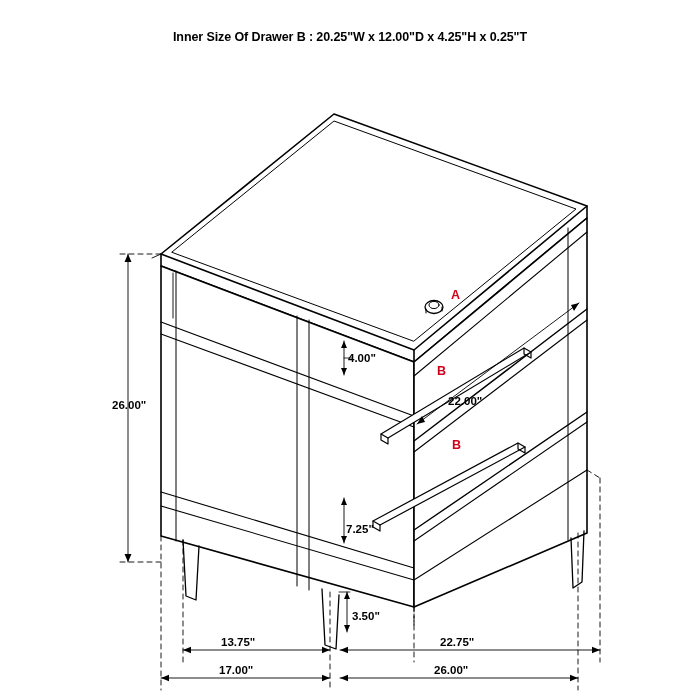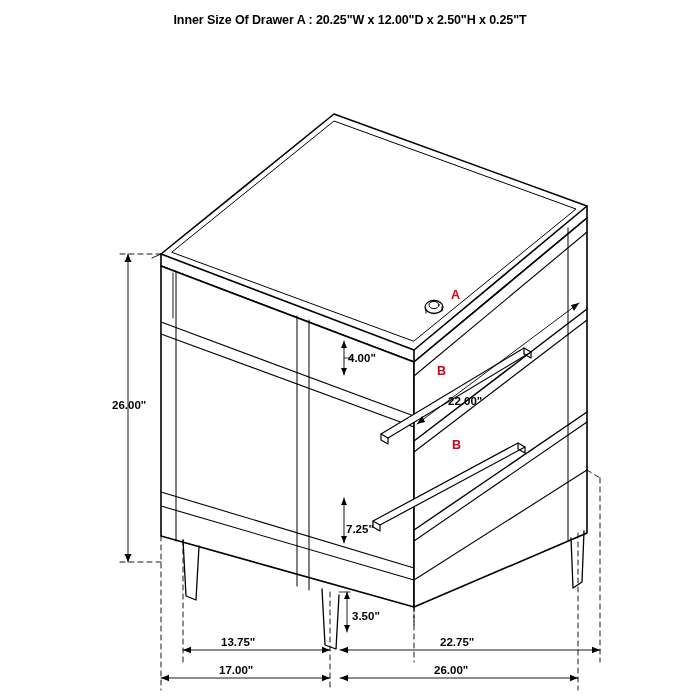--- a/index.html
+++ b/index.html
@@ -51,21 +51,21 @@
     font-weight: bold;
     font-size: 12.5px;
     color: #d0021b;
   }
 </style>
 </head>
 <body>
 
 <div id="stage">
 
-  <div class="hdr" id="hdr1">Inner Size Of Drawer A : 20.25"W x 12.00"D x 2.50"H x 0.25"T</div>
+  <div class="hdr" id="hdr2">Inner Size Of Drawer B : 20.25"W x 12.00"D x 4.25"H x 0.25"T</div>
 
   <svg width="700" height="700" viewBox="0 0 700 700">
     <g fill="none" stroke="#000000" stroke-width="1.4" stroke-linejoin="round" stroke-linecap="round">
 
       <g>
         <polygon points="161,254 334,114 587,206 414,350" fill="#ffffff" stroke="#000000" stroke-width="1.6"></polygon>
 
         <polyline points="161,254 161,266 414,362 414,350" stroke-width="1.6"></polyline>
         <polyline points="414,362 587,218 587,206" stroke-width="1.6"></polyline>
 

